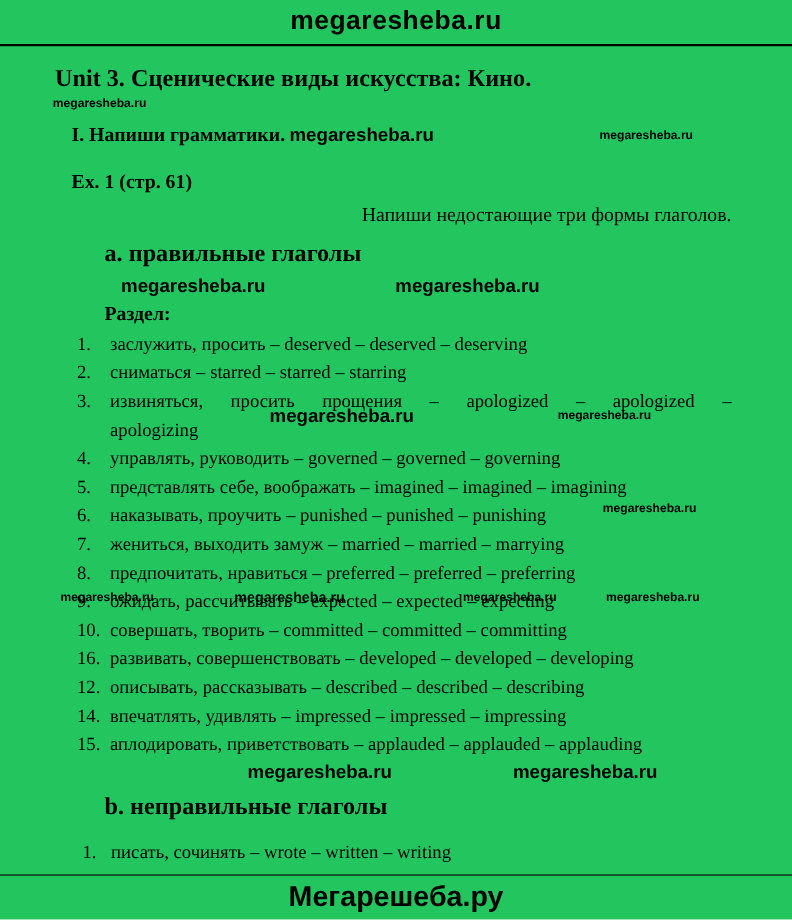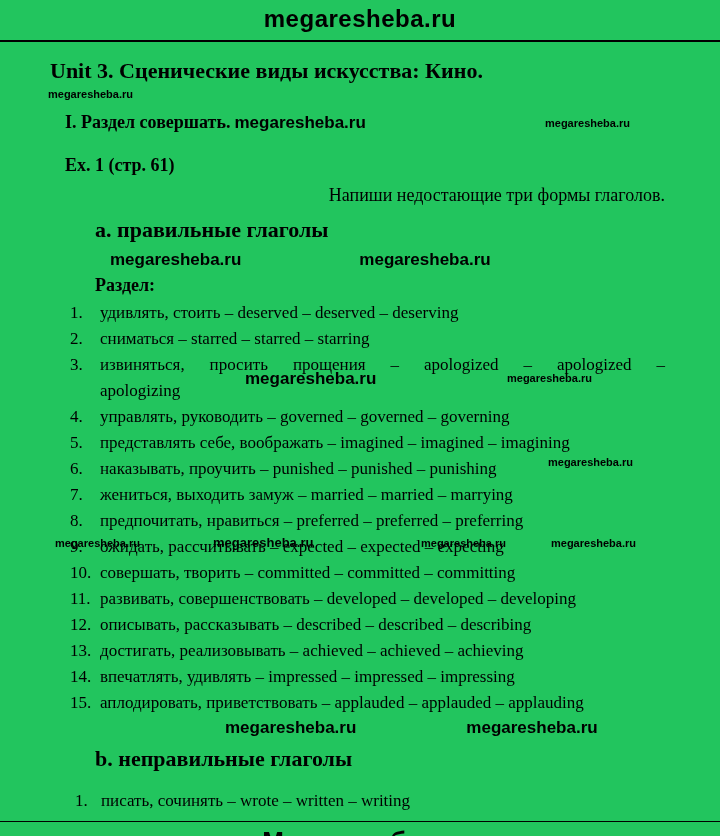--- a/index.html
+++ b/index.html
@@ -57,38 +57,38 @@
   <div class="top-brand">megaresheba.ru</div>
   <hr class="rule">
 
   <div class="content">
 
     <div class="unit-title">Unit 3. Сценические виды искусства: Кино.</div>
 
     <div class="under-title-wm wm wm-sm">megaresheba.ru</div>
 
     <div class="section-line"><span>I.</span>
-      <span>Раздел совершать.</span><span class="wm wm-lg">megaresheba.ru</span></div>
+      <span>Напиши грамматики.</span><span class="wm wm-lg">megaresheba.ru</span></div>
 
     <div class="ex-title">Ex. 1 (стр. 61)</div>
     <div class="task">Напиши недостающие три формы глаголов.</div>
 
     <div class="subsection">a. правильные глаголы</div>
 
     <div class="wm-row wm-row-1">
       <span class="wm wm-lg w1">megaresheba.ru</span>
       <span class="wm wm-lg w2">megaresheba.ru</span>
     </div>
 
     <div class="answers-label">Раздел:</div>
 
     <div class="list">
       <div class="row">
         <span class="num">1.</span>
-        <span class="txt">удивлять, стоить – deserved – deserved – deserving</span>
+        <span class="txt">заслужить, просить – deserved – deserved – deserving</span>
       </div>
       <div class="row">
         <span class="num">2.</span>
         <span class="txt">сниматься – starred – starred – starring</span>
       </div>
       <div class="row">
         <span class="num">3.</span>
         <span class="txt">
           <span class="line-justify">извиняться, просить прощения – apologized – apologized –</span>
           <span class="line2">apologizing</span>
@@ -116,30 +116,26 @@
       </div>
       <div class="row">
         <span class="num">9.</span>
         <span class="txt">ожидать, рассчитывать – expected – expected – expecting</span>
       </div>
       <div class="row">
         <span class="num">10.</span>
         <span class="txt">совершать, творить – committed – committed – committing</span>
       </div>
       <div class="row">
-        <span class="num">11.</span>
+        <span class="num">16.</span>
         <span class="txt">развивать, совершенствовать – developed – developed – developing</span>
       </div>
       <div class="row">
         <span class="num">12.</span>
         <span class="txt">описывать, рассказывать – described – described – describing</span>
-      </div>
-      <div class="row">
-        <span class="num">13.</span>
-        <span class="txt">достигать, реализовывать – achieved – achieved – achieving</span>
       </div>
       <div class="row">
         <span class="num">14.</span>
         <span class="txt">впечатлять, удивлять – impressed – impressed – impressing</span>
       </div>
       <div class="row">
         <span class="num">15.</span>
         <span class="txt">аплодировать, приветствовать – applauded – applauded – applauding</span>
       </div>
     </div>

